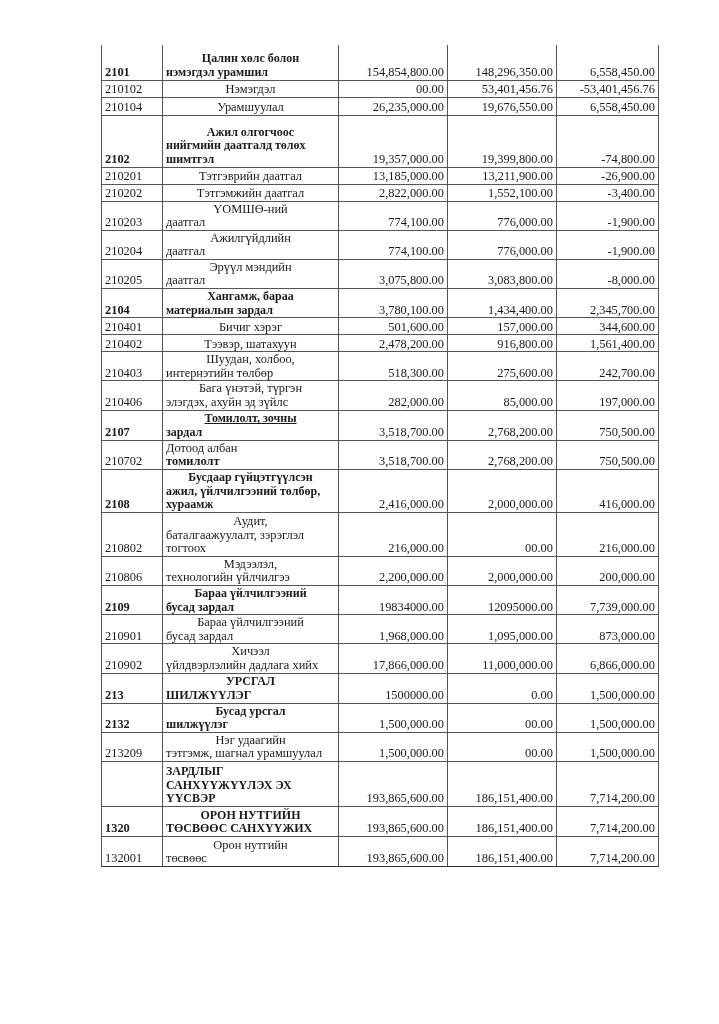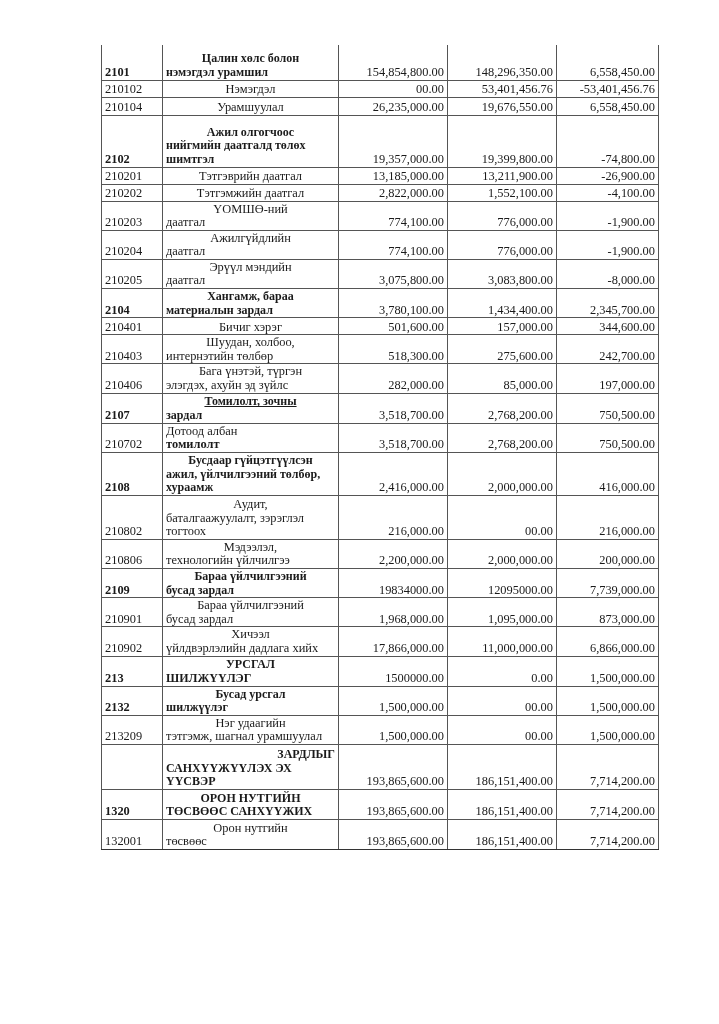--- a/index.html
+++ b/index.html
@@ -100,21 +100,21 @@
           <td class="num">13,211,900.00</td>
           <td class="num">-26,900.00</td>
         </tr>
         <tr style="height: 17px;">
           <td class="code">210202</td>
           <td class="name center-single">
             <span style="display: block; text-align: center;">Тэтгэмжийн даатгал</span>
           </td>
           <td class="num">2,822,000.00</td>
           <td class="num">1,552,100.00</td>
-          <td class="num">-4,100.00</td>
+          <td class="num">-3,400.00</td>
         </tr>
         <tr style="height: 28px;">
           <td class="code">210203</td>
           <td class="name">
             <span class="ind" style="text-align: center; padding-left: 0px;">ҮОМШӨ-ний</span>
             <span style="display: block;">даатгал</span>
           </td>
           <td class="num">774,100.00</td>
           <td class="num">776,000.00</td>
           <td class="num">-1,900.00</td>
@@ -151,20 +151,29 @@
         </tr>
         <tr style="height: 17px;">
           <td class="code">210401</td>
           <td class="name center-single">
             <span style="display: block; text-align: center;">Бичиг хэрэг</span>
           </td>
           <td class="num">501,600.00</td>
           <td class="num">157,000.00</td>
           <td class="num">344,600.00</td>
         </tr>
+        <tr style="height: 17px;">
+          <td class="code">210402</td>
+          <td class="name center-single">
+            <span style="display: block; text-align: center;">Тээвэр, шатахуун</span>
+          </td>
+          <td class="num">2,478,200.00</td>
+          <td class="num">916,800.00</td>
+          <td class="num">1,561,400.00</td>
+        </tr>
         <tr style="height: 29px;">
           <td class="code">210403</td>
           <td class="name">
             <span class="ind" style="text-align: center; padding-left: 0px;">Шуудан, холбоо,</span>
             <span style="display: block;">интернэтийн төлбөр</span>
           </td>
           <td class="num">518,300.00</td>
           <td class="num">275,600.00</td>
           <td class="num">242,700.00</td>
         </tr>
@@ -286,21 +295,21 @@
             <span class="ind" style="text-align: center; padding-left: 0px;">Нэг удаагийн</span>
             <span style="display: block;">тэтгэмж, шагнал урамшуулал</span>
           </td>
           <td class="num">1,500,000.00</td>
           <td class="num">00.00</td>
           <td class="num">1,500,000.00</td>
         </tr>
         <tr class="group" style="height: 45px;">
           <td class="code"></td>
           <td class="name">
-            <span class="ind" style="text-align: right; padding-left: 0px;">ЗАРДЛЫГ</span>
+            <span class="ind" style="text-align: left; padding-left: 0px;">ЗАРДЛЫГ</span>
             <span style="display: block;">САНХҮҮЖҮҮЛЭХ ЭХ</span>
             <span style="display: block;">ҮҮСВЭР</span>
           </td>
           <td class="num">193,865,600.00</td>
           <td class="num">186,151,400.00</td>
           <td class="num">7,714,200.00</td>
         </tr>
         <tr class="group" style="height: 30px;">
           <td class="code">1320</td>
           <td class="name">

